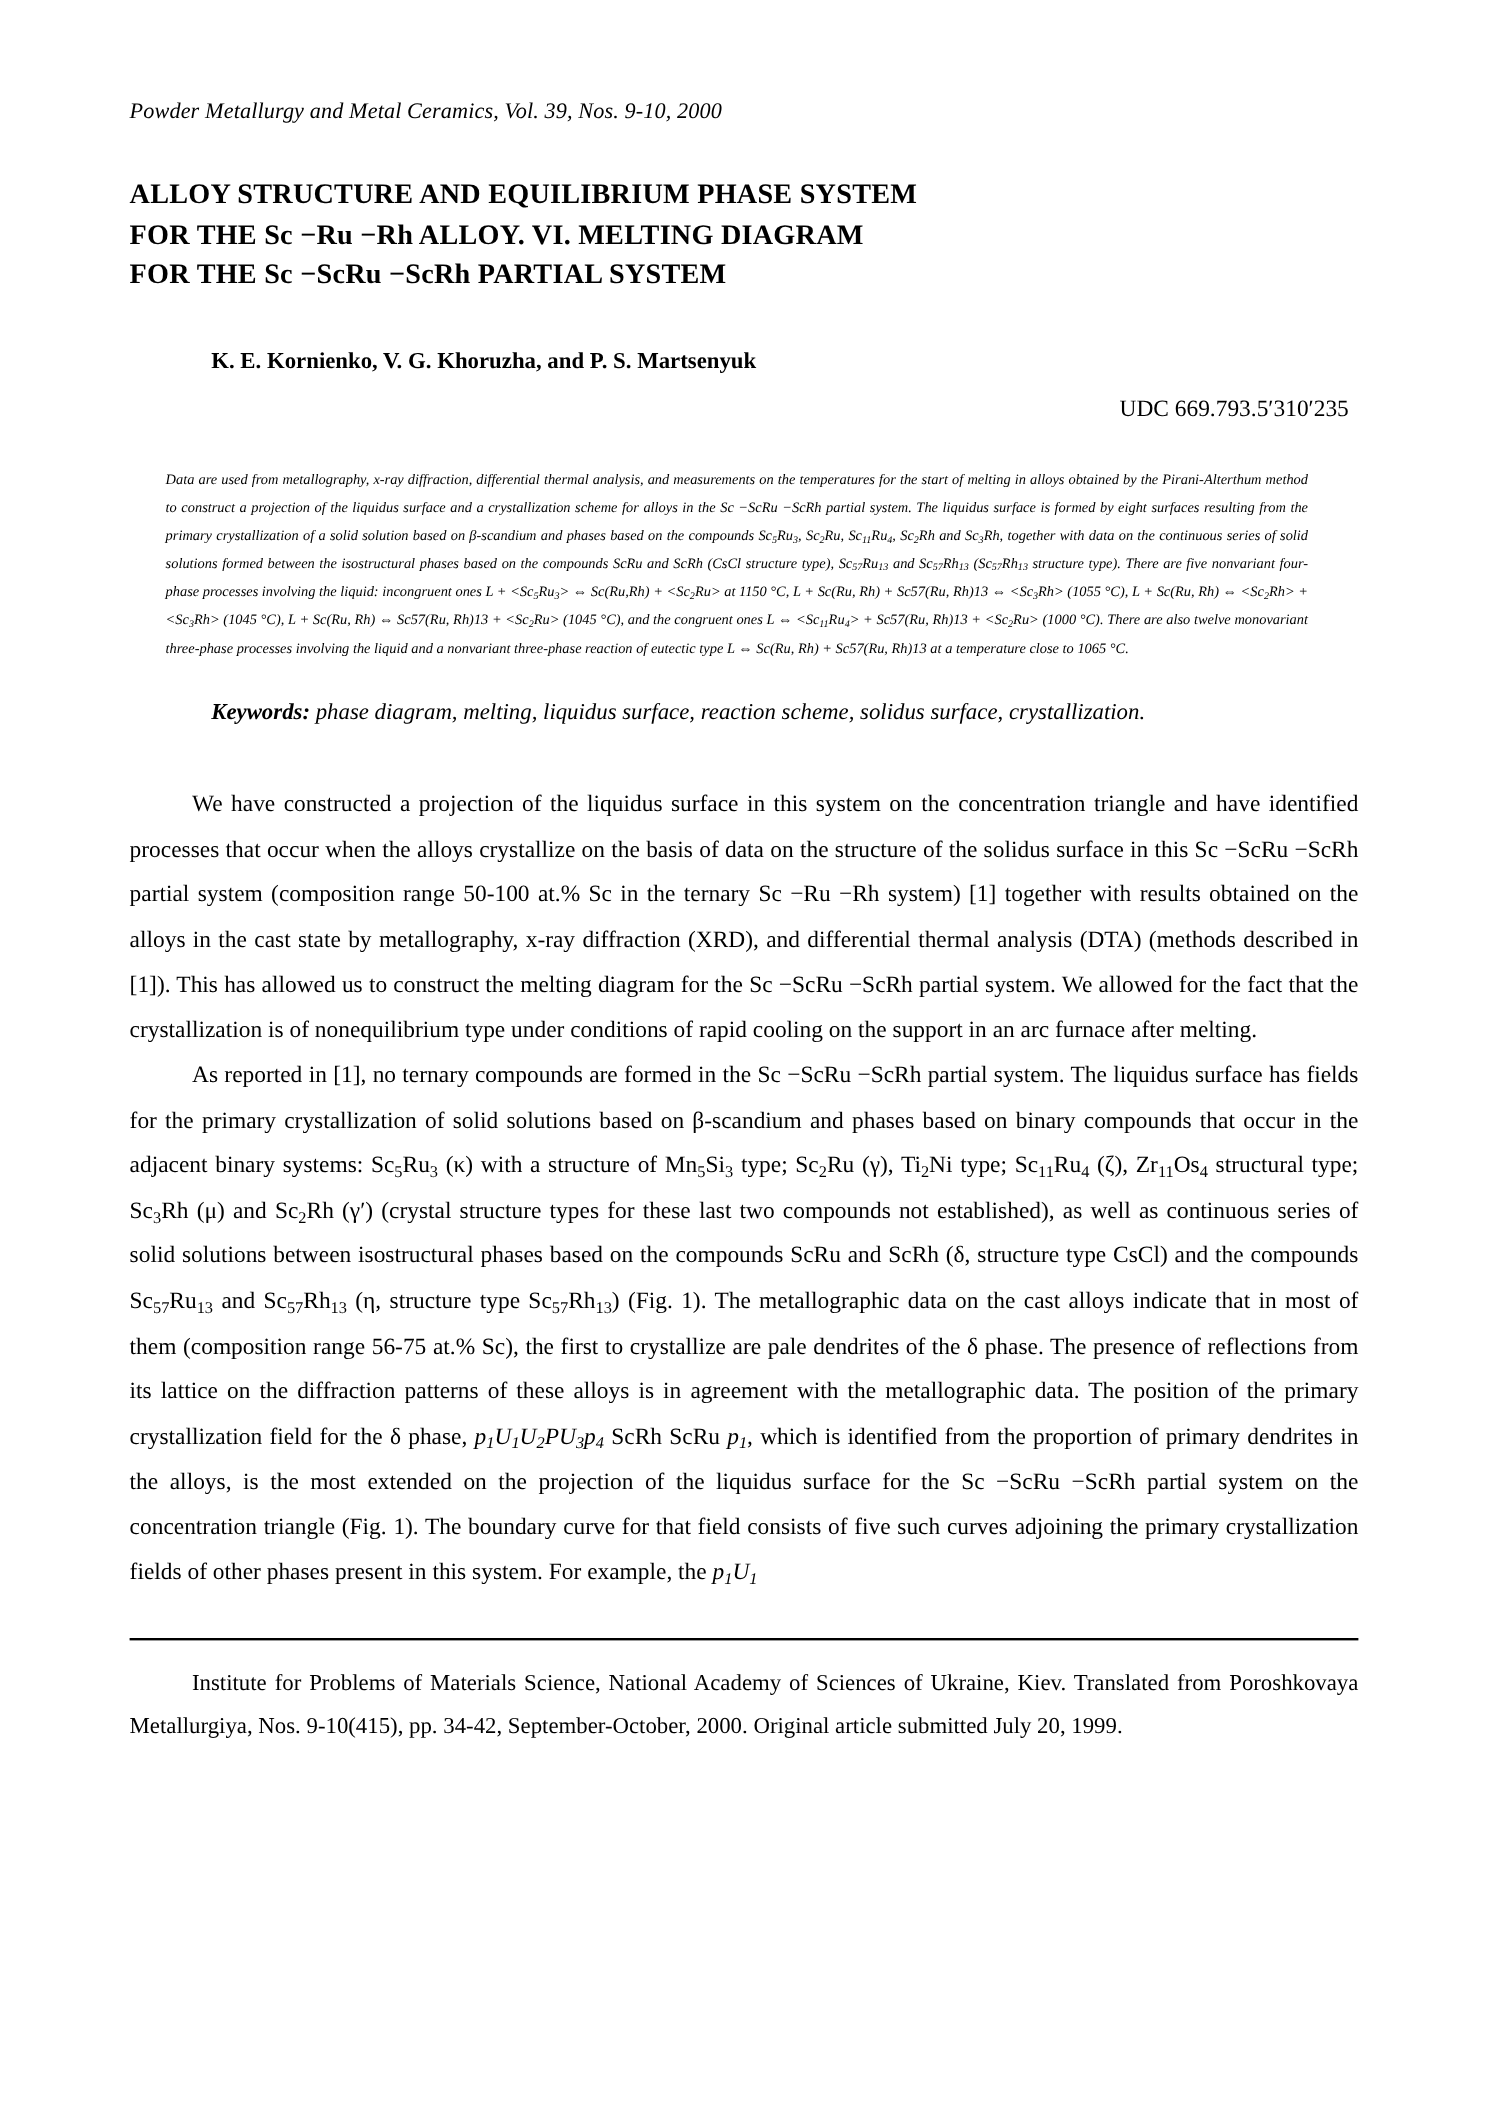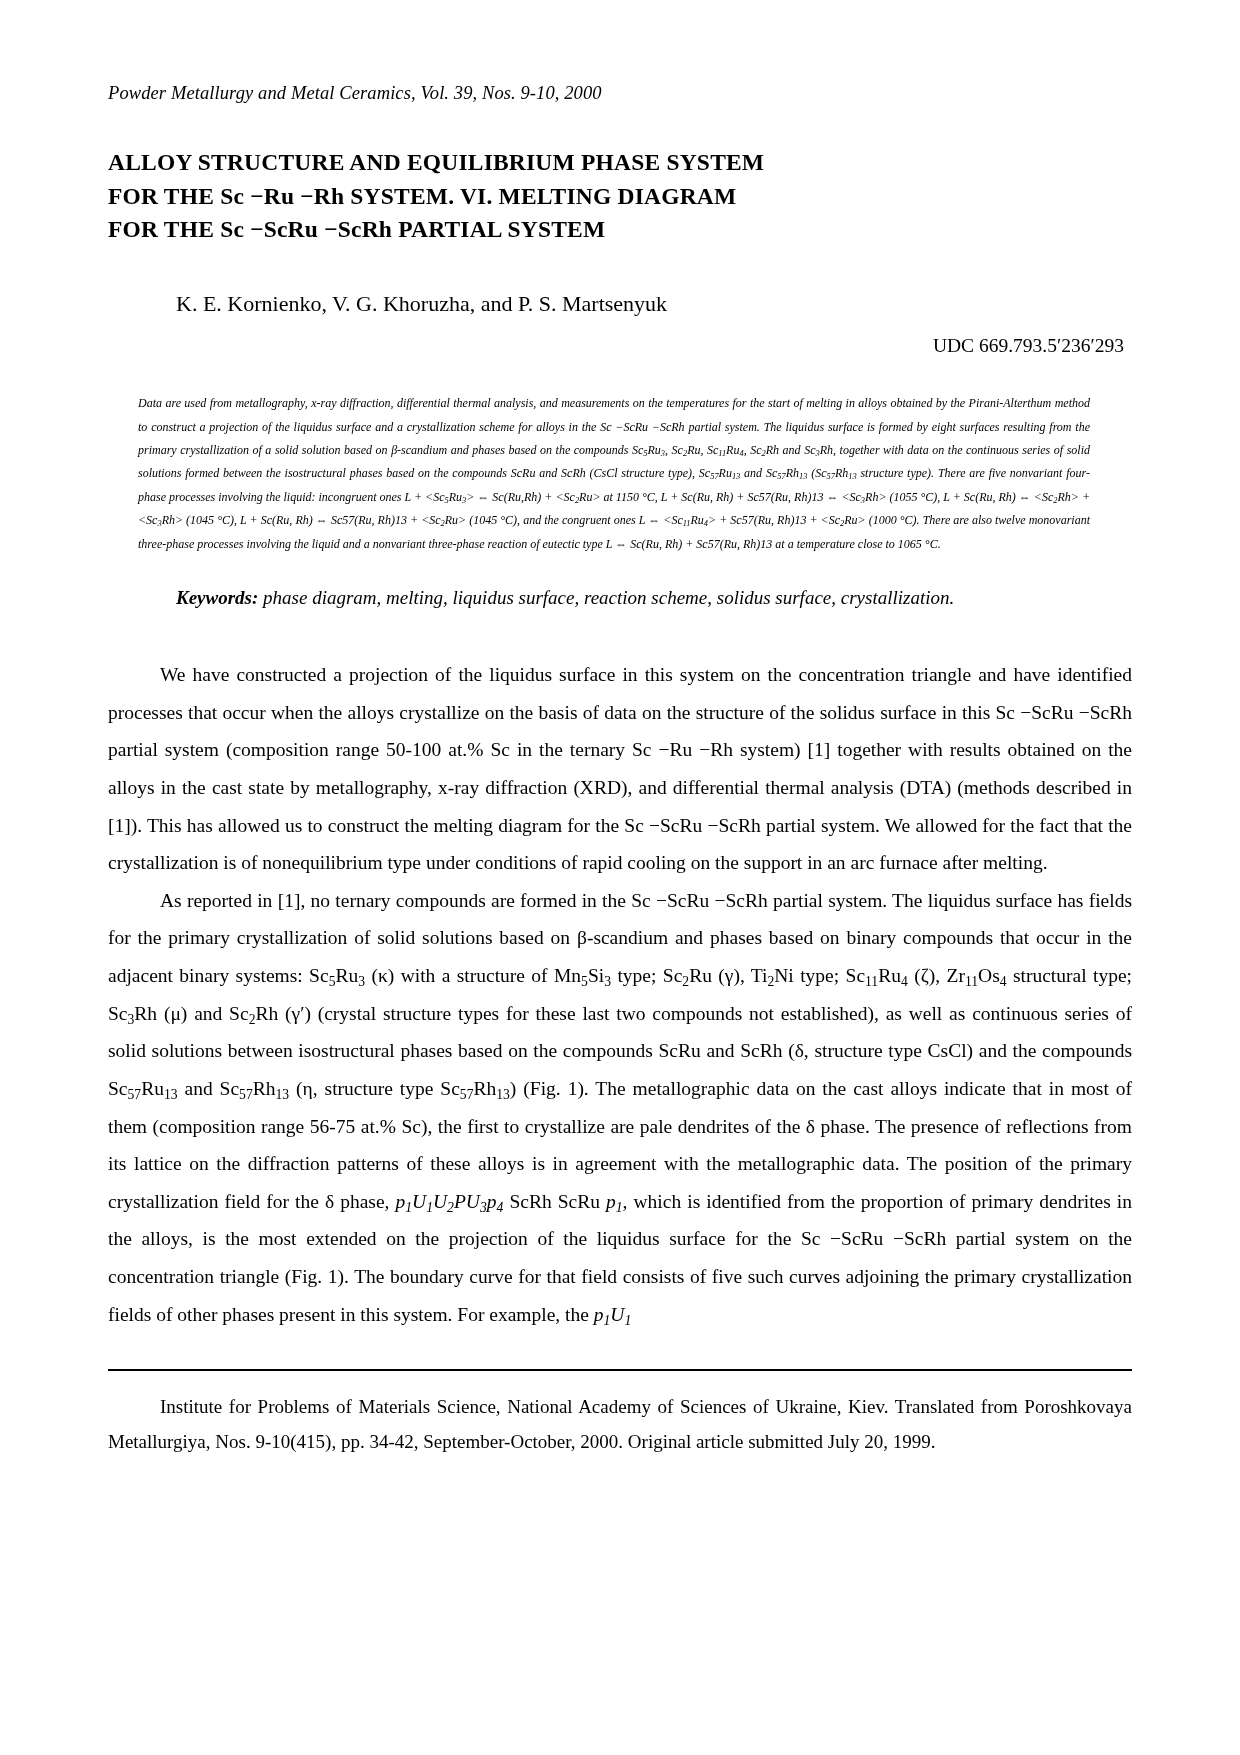--- a/index.html
+++ b/index.html
@@ -36,22 +36,22 @@
     margin: 0 0 44px 0;
   }
   .title-line {
     font-weight: bold;
     font-size: 23.5px;
     line-height: 1.42;
     letter-spacing: 0.2px;
   }
 
   .authors {
-    font-weight: normal;
-    font-size: 22px;
+    font-weight: bold;
+    font-size: 19px;
     margin: 0 0 14px 68px;
     line-height: 1.3;
   }
 
   .udc {
     text-align: right;
     font-size: 19.5px;
     margin: 0 8px 34px 0;
     line-height: 1.3;
   }
@@ -109,27 +109,27 @@
 </style>
 </head>
 <body>
 
 <div class="page">
 
   <div class="journal-ref">Powder Metallurgy and Metal Ceramics, Vol. 39, Nos. 9-10, 2000</div>
 
   <div class="title-block">
     <div class="title-line">ALLOY STRUCTURE AND EQUILIBRIUM PHASE SYSTEM</div>
-    <div class="title-line">FOR THE Sc −Ru −Rh SYSTEM. VI. MELTING DIAGRAM</div>
+    <div class="title-line">FOR THE Sc −Ru −Rh ALLOY. VI. MELTING DIAGRAM</div>
     <div class="title-line">FOR THE Sc −ScRu −ScRh PARTIAL SYSTEM</div>
   </div>
 
   <div class="authors">K. E. Kornienko, V. G. Khoruzha, and P. S. Martsenyuk</div>
 
-  <div class="udc">UDC 669.793.5′236′293</div>
+  <div class="udc">UDC 669.793.5′310′235</div>
 
   <div class="abstract">Data are used from metallography, x-ray diffraction, differential thermal analysis, and measurements on the temperatures for the start of melting in alloys obtained by the Pirani-Alterthum method to construct a projection of the liquidus surface and a crystallization scheme for alloys in the Sc −ScRu −ScRh partial system. The liquidus surface is formed by eight surfaces resulting from the primary crystallization of a solid solution based on β-scandium and phases based on the compounds Sc<sub>5</sub>Ru<sub>3</sub>, Sc<sub>2</sub>Ru, Sc<sub>11</sub>Ru<sub>4</sub>, Sc<sub>2</sub>Rh and Sc<sub>3</sub>Rh, together with data on the continuous series of solid solutions formed between the isostructural phases based on the compounds ScRu and ScRh (CsCl structure type), Sc<sub>57</sub>Ru<sub>13</sub> and Sc<sub>57</sub>Rh<sub>13</sub> (Sc<sub>57</sub>Rh<sub>13</sub> structure type). There are five nonvariant four-phase processes involving the liquid: incongruent ones <span class="it">L</span> + &lt;Sc<sub>5</sub>Ru<sub>3</sub>&gt; ⇔ Sc(Ru,Rh) + &lt;Sc<sub>2</sub>Ru&gt; at 1150 °C, <span class="it">L</span> + Sc(Ru, Rh) + Sc57(Ru, Rh)13 ⇔ &lt;Sc<sub>3</sub>Rh&gt; (1055 °C), <span class="it">L</span> + Sc(Ru, Rh) ⇔ &lt;Sc<sub>2</sub>Rh&gt; + &lt;Sc<sub>3</sub>Rh&gt; (1045 °C), <span class="it">L</span> + Sc(Ru, Rh) ⇔ Sc57(Ru, Rh)13 + &lt;Sc<sub>2</sub>Ru&gt; (1045 °C), and the congruent ones <span class="it">L</span> ⇔ &lt;Sc<sub>11</sub>Ru<sub>4</sub>&gt; + Sc57(Ru, Rh)13 + &lt;Sc<sub>2</sub>Ru&gt; (1000 °C). There are also twelve monovariant three-phase processes involving the liquid and a nonvariant three-phase reaction of eutectic type <span class="it">L</span> ⇔ Sc(Ru, Rh) + Sc57(Ru, Rh)13 at a temperature close to 1065 °C.</div>
 
   <div class="keywords">
     <b>Keywords:</b><span> phase diagram, melting, liquidus surface, reaction scheme, solidus surface, crystallization.</span>
   </div>
 
   <div class="body-text">
     <p>We have constructed a projection of the liquidus surface in this system on the concentration triangle and have identified processes that occur when the alloys crystallize on the basis of data on the structure of the solidus surface in this Sc −ScRu −ScRh partial system (composition range 50-100 at.% Sc in the ternary Sc −Ru −Rh system) [1] together with results obtained on the alloys in the cast state by metallography, x-ray diffraction (XRD), and differential thermal analysis (DTA) (methods described in [1]). This has allowed us to construct the melting diagram for the Sc −ScRu −ScRh partial system. We allowed for the fact that the crystallization is of nonequilibrium type under conditions of rapid cooling on the support in an arc furnace after melting.</p>
     <p>As reported in [1], no ternary compounds are formed in the Sc −ScRu −ScRh partial system. The liquidus surface has fields for the primary crystallization of solid solutions based on β-scandium and phases based on binary compounds that occur in the adjacent binary systems: Sc<sub>5</sub>Ru<sub>3</sub> (κ) with a structure of Mn<sub>5</sub>Si<sub>3</sub> type; Sc<sub>2</sub>Ru (γ), Ti<sub>2</sub>Ni type; Sc<sub>11</sub>Ru<sub>4</sub> (ζ), Zr<sub>11</sub>Os<sub>4</sub> structural type; Sc<sub>3</sub>Rh (μ) and Sc<sub>2</sub>Rh (γ′) (crystal structure types for these last two compounds not established), as well as continuous series of solid solutions between isostructural phases based on the compounds ScRu and ScRh (δ, structure type CsCl) and the compounds Sc<sub>57</sub>Ru<sub>13</sub> and Sc<sub>57</sub>Rh<sub>13</sub> (η, structure type Sc<sub>57</sub>Rh<sub>13</sub>) (Fig. 1). The metallographic data on the cast alloys indicate that in most of them (composition range 56-75 at.% Sc), the first to crystallize are pale dendrites of the δ phase. The presence of reflections from its lattice on the diffraction patterns of these alloys is in agreement with the metallographic data. The position of the primary crystallization field for the δ phase, <span class="it nowrap">p<sub>1</sub>U<sub>1</sub>U<sub>2</sub>PU<sub>3</sub>p<sub>4</sub></span> ScRh ScRu <span class="it nowrap">p<sub>1</sub></span>, which is identified from the proportion of primary dendrites in the alloys, is the most extended on the projection of the liquidus surface for the Sc −ScRu −ScRh partial system on the concentration triangle (Fig. 1). The boundary curve for that field consists of five such curves adjoining the primary crystallization fields of other phases present in this system. For example, the <span class="it nowrap">p<sub>1</sub>U<sub>1</sub></span></p>

